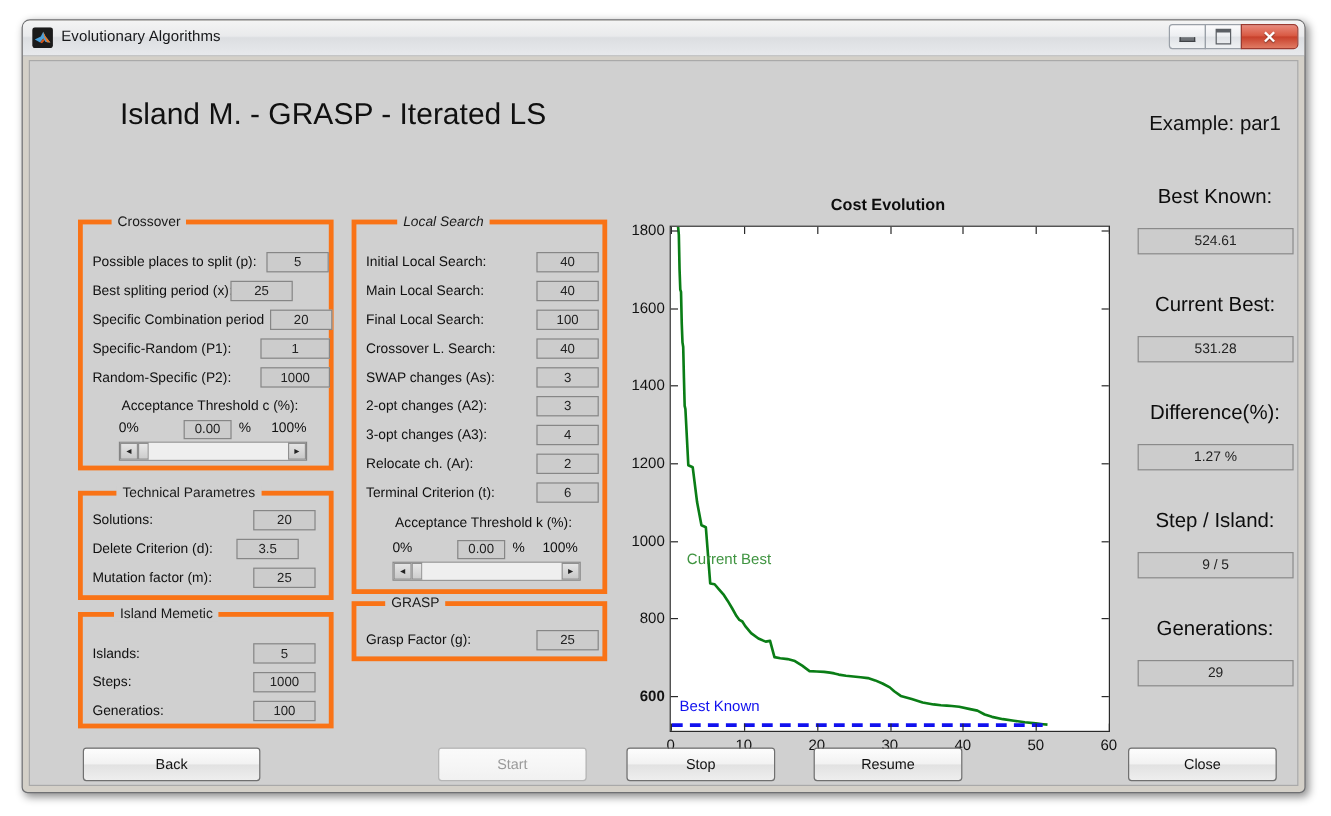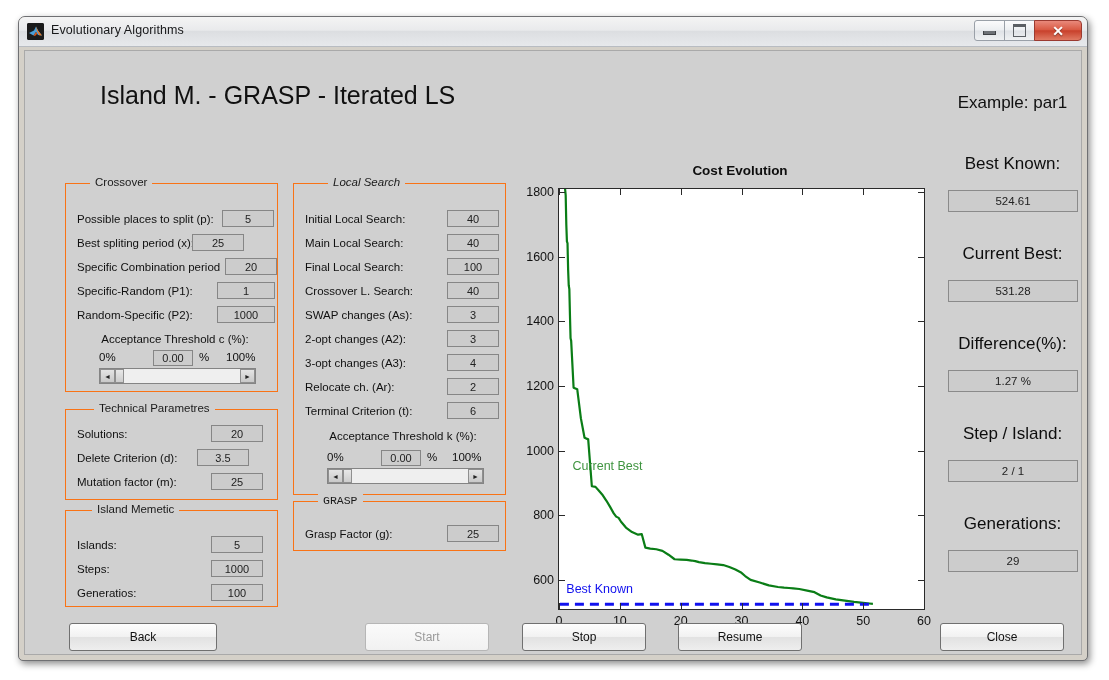--- a/index.html
+++ b/index.html
@@ -120,21 +120,21 @@
     width: 145px;
     text-align: center;
     font-size: 17px;
     color: #101010;
     white-space: nowrap;
   }
 
   
   .panel {
     position: absolute;
-    border: 1px solid #f97316;
+    border: 4px solid #f97316;
     background: transparent;
     box-sizing: border-box;
   }
   .panel-title {
     position: absolute;
     top: -8px;
     background: #d0d0d0;
     font-size: 11.5px;
     color: #1a1a1a;
     padding: 0 5px;
@@ -499,21 +499,21 @@
     <div class="sl-val" style="left:356px; top:399px; width:40px;">0.00</div>
     <div class="sl-pct" style="left:402px; top:400px;">%</div>
     <div class="sl-max" style="left:427px; top:400px;">100%</div>
     <div class="scrollbar" style="left:302px; top:417px; width:157px;">
       <div class="sb-arrow">◄</div>
       <div class="sb-thumb"></div>
       <div class="sb-track"></div>
       <div class="sb-arrow">►</div>
     </div>
 
-    <div class="panel" style="left:268px; top:450px; width:213px; height:50px;font-family:Liberation Mono, monospace;">
+    <div class="panel" style="left:268px; top:450px; width:213px; height:50px;">
       <div class="panel-title" style="left:24px;">GRASP</div>
     </div>
     <div class="frow" style="left:280px; top:474px;">
       <span class="flabel">Grasp Factor (g):</span>
     </div>
     <div class="fbox" style="left:422px; top:474px; width:52px;">25</div>
 
     <div class="chart-title">Cost Evolution</div>
     <div class="plot-box">
       <svg id="plot-svg" width="365" height="420" viewBox="0 0 365 420" style="position:absolute; left:0; top:0;">
@@ -545,21 +545,21 @@
         <div class="tick-bottom" style="left: 182.5px;"></div>
         <div class="tick-top" style="left: 182.5px;"></div>
         <div class="tick-bottom" style="left: 243.333px;"></div>
         <div class="tick-top" style="left: 243.333px;"></div>
         <div class="tick-bottom" style="left: 304.167px;"></div>
         <div class="tick-top" style="left: 304.167px;"></div>
         <div class="tick-bottom" style="left: 365px;"></div>
         <div class="tick-top" style="left: 365px;"></div>
       </div>
     <div id="axis-layer">
-        <div class="ylab" style="top: 528.923px; left: 489px; position: absolute;">600</div>
+        <div class="ylab" style="top: 528.923px; left: 489px; position: absolute; font-weight: bold;">600</div>
         <div class="ylab" style="top: 464.308px; left: 489px; position: absolute;">800</div>
         <div class="ylab" style="top: 399.692px; left: 489px; position: absolute;">1000</div>
         <div class="ylab" style="top: 335.077px; left: 489px; position: absolute;">1200</div>
         <div class="ylab" style="top: 270.462px; left: 489px; position: absolute;">1400</div>
         <div class="ylab" style="top: 205.846px; left: 489px; position: absolute;">1600</div>
         <div class="ylab" style="top: 141.231px; left: 489px; position: absolute;">1800</div>
         <div class="xlab" style="position: absolute; left: 534px; top: 563px;">0</div>
         <div class="xlab" style="position: absolute; left: 594.833px; top: 563px;">10</div>
         <div class="xlab" style="position: absolute; left: 655.667px; top: 563px;">20</div>
         <div class="xlab" style="position: absolute; left: 716.5px; top: 563px;">30</div>
@@ -571,21 +571,21 @@
     <div class="stat-label" style="top:103px;">Best Known:</div>
     <div class="stat-box" style="top:139px;">524.61</div>
 
     <div class="stat-label" style="top:193px;">Current Best:</div>
     <div class="stat-box" style="top:229px;">531.28</div>
 
     <div class="stat-label" style="top:283px;">Difference(%):</div>
     <div class="stat-box" style="top:319px;">1.27 %</div>
 
     <div class="stat-label" style="top:373px;">Step / Island:</div>
-    <div class="stat-box" style="top:409px;">2 / 1</div>
+    <div class="stat-box" style="top:409px;">9 / 5</div>
 
     <div class="stat-label" style="top:463px;">Generations:</div>
     <div class="stat-box" style="top:499px;">29</div>
 
     <div class="btn" style="left:44px; top:572px; width:148px;">Back</div>
     <div class="btn disabled" style="left:340px; top:572px; width:124px;">Start</div>
     <div class="btn" style="left:497px; top:572px; width:124px;">Stop</div>
     <div class="btn" style="left:915px; top:572px; width:124px;">Close</div>
     <div class="btn" style="left:653px; top:572px; width:124px;">Resume</div>
 

